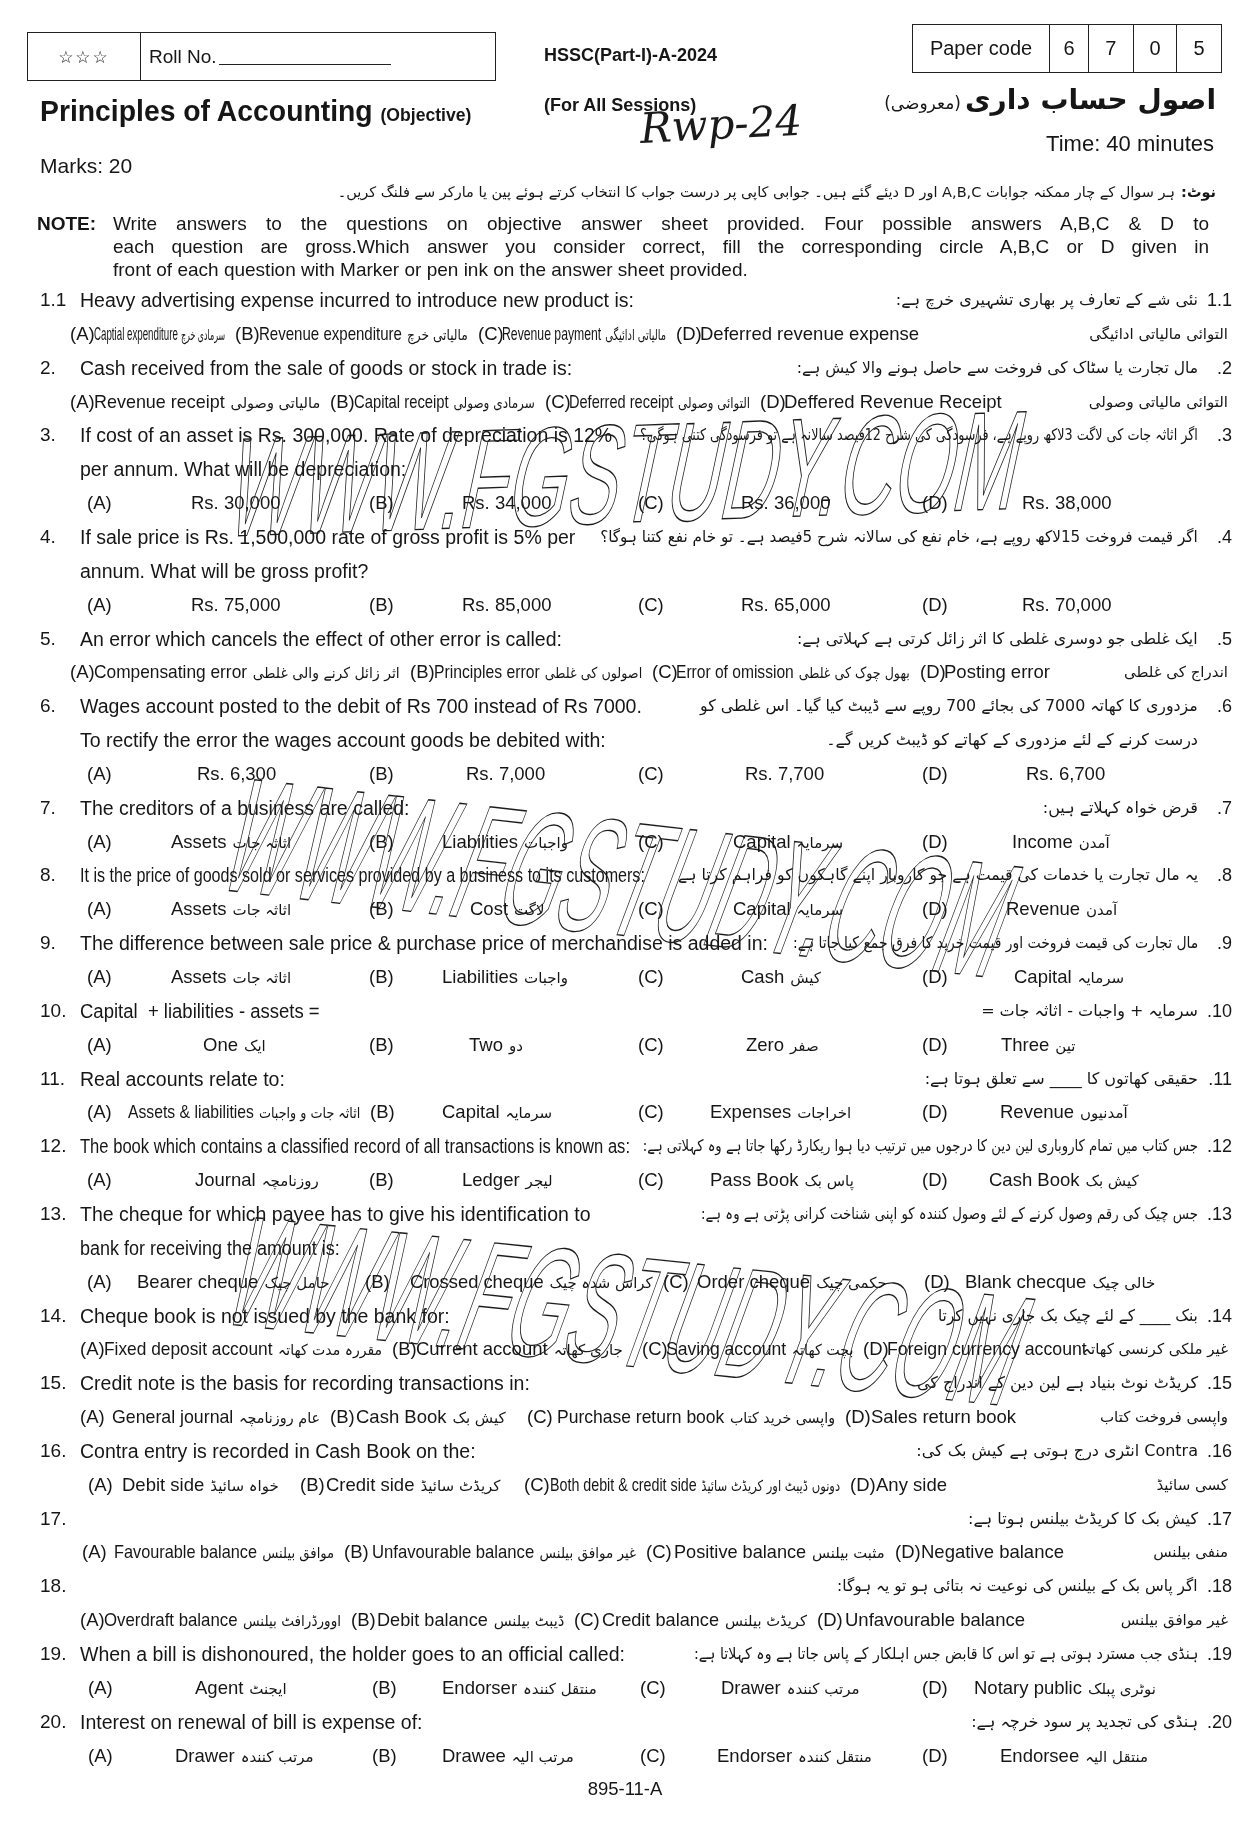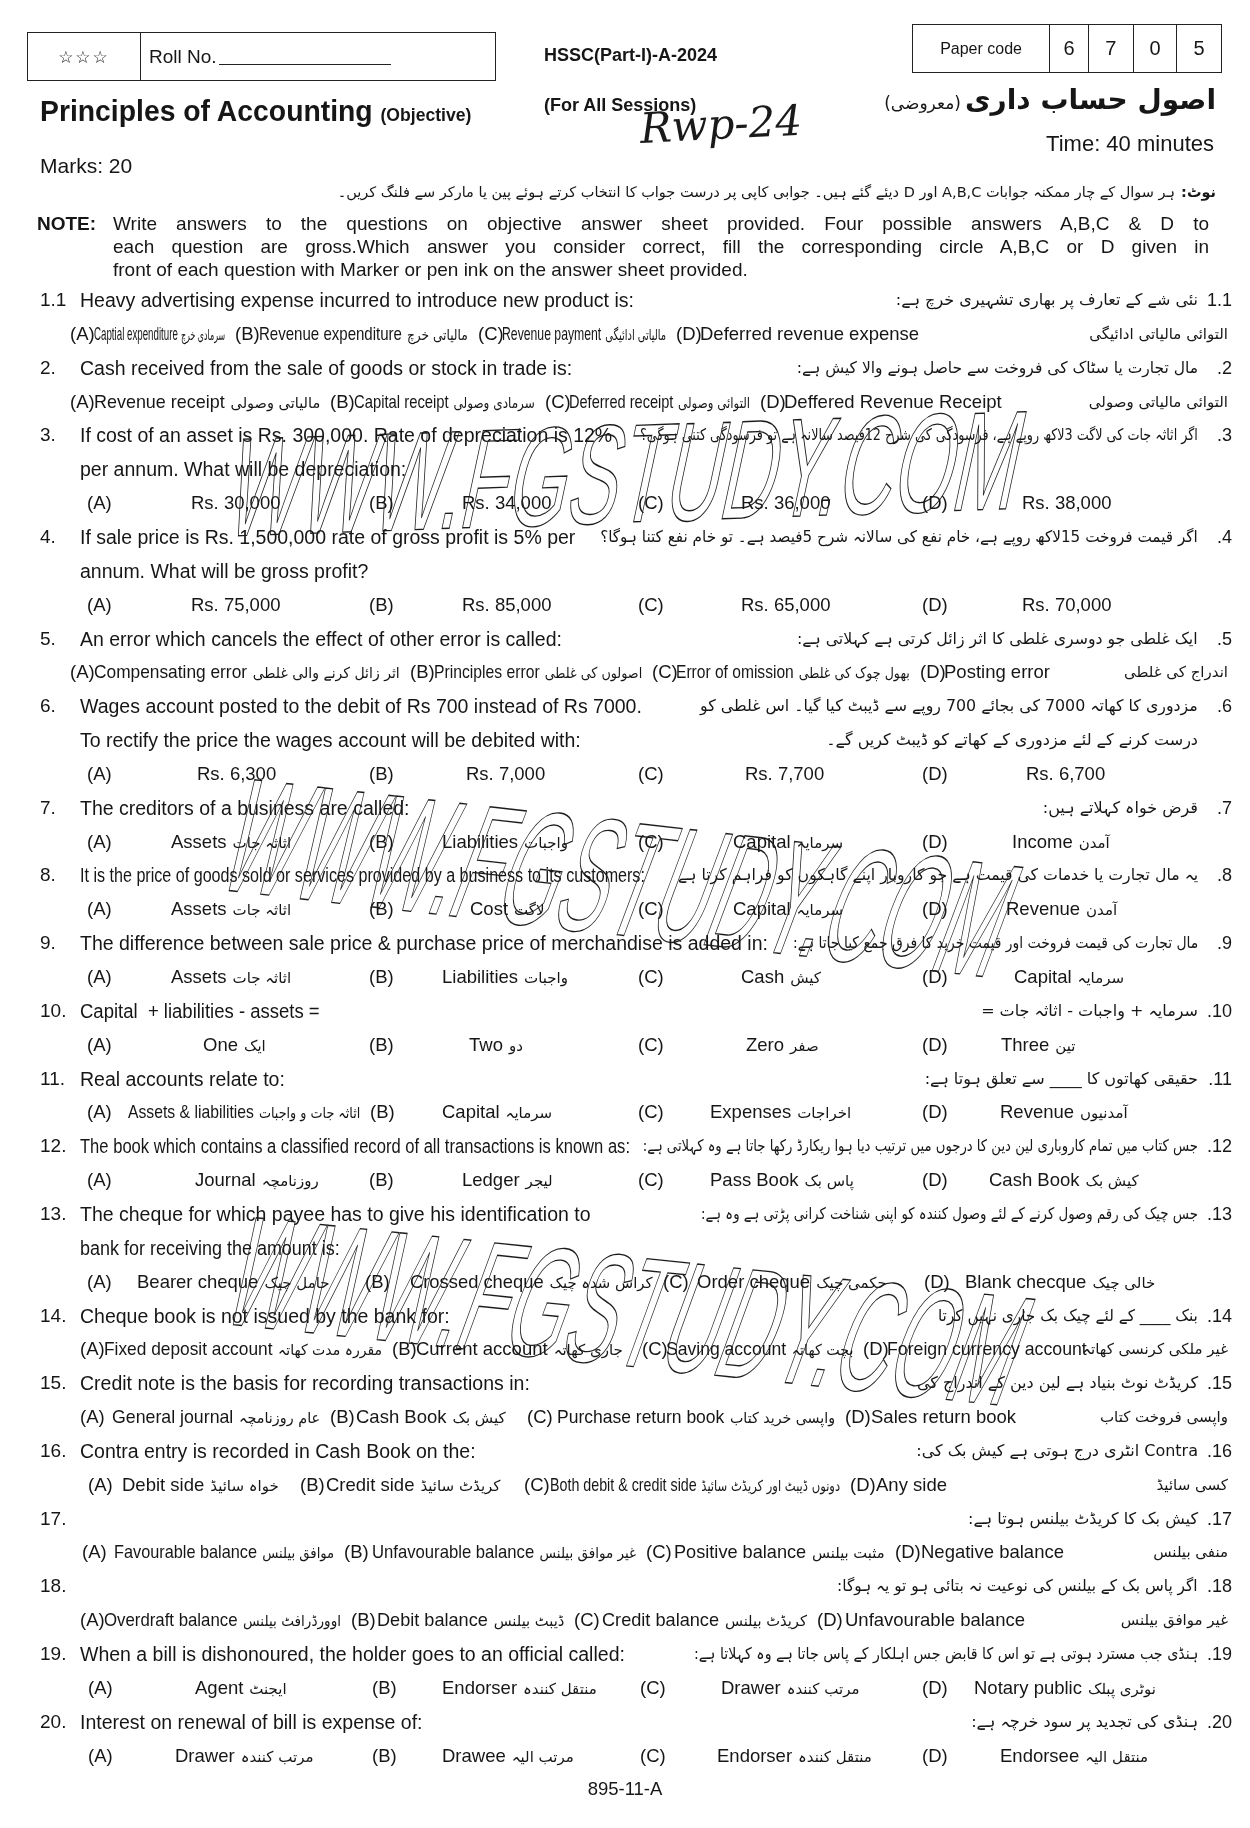--- a/index.html
+++ b/index.html
@@ -9,21 +9,21 @@
   
   .hbox { position:absolute; left:27px; top:32px; width:469px; height:49px; border:1.6px solid #222;
           box-sizing:border-box; display:flex; }
   .hbox .stars { width:112px; border-right:1.6px solid #222; display:flex; align-items:center;
           justify-content:center; font-family:"DejaVu Sans", sans-serif; font-size:17px; letter-spacing:2px; }
   .hbox .roll { display:flex; align-items:center; padding-left:8px; font-size:19px; }
   .roll-line { display:inline-block; width:172px; height:16px; border-bottom:1.4px solid #222; margin-left:2px; }
   .pcbox { position:absolute; left:912px; top:24px; width:310px; height:49px; border:1.6px solid #222;
            box-sizing:border-box; display:flex; }
   .pcbox > div { display:flex; align-items:center; justify-content:center; font-size:20px; border-left:1.6px solid #222; }
-  .pcbox > div:first-child { border-left:none; width:137px; font-size:16px; }
+  .pcbox > div:first-child { border-left:none; width:137px; font-size:20px; }
   .title-en { left:40px; top:94px; font-size:29px; font-weight:bold; line-height:34px; transform-origin:left center; }
   .title-en .sub { font-size:18px; margin-left:8px; }
   .exam { left:544px; top:44px; font-size:18px; font-weight:bold; line-height:22px; }
   .sessions { left:544px; top:94px; font-size:18px; font-weight:bold; line-height:22px; }
   .title-ur { right:34px; top:80px; direction:rtl; unicode-bidi:isolate; font-family:"DejaVu Sans", sans-serif;
               font-weight:bold; font-size:28px; line-height:40px; }
   .title-ur .sub { font-size:17px; font-weight:normal; margin-right:4px; }
   .hand { left:640px; top:104px; font-family:"DejaVu Serif", serif; font-style:italic; font-size:42px;
           line-height:50px; transform:rotate(-3deg); transform-origin:left center; color:#1a1a1a; }
   .time { right:36px; top:130px; font-size:22px; line-height:28px; }
@@ -186,21 +186,21 @@
     <span class="ur-r" dir="rtl">اندراج کی غلطی</span>
   </div>
 
   <div class="row" style="top:691px">
     <span class="qn">6.</span>
     <span class="qt">Wages account posted to the debit of Rs 700 instead of Rs 7000.</span>
     <span class="uq" style="transform: scaleX(0.988);">مزدوری کا کھاتہ 7000 کی بجائے 700 روپے سے ڈیبٹ کیا گیا۔ اس غلطی کو</span>
     <span class="un">6.</span>
   </div>
   <div class="row" style="top:725px">
-    <span class="qt">To rectify the price the wages account will be debited with:</span>
+    <span class="qt">To rectify the error the wages account goods be debited with:</span>
     <span class="uq">درست کرنے کے لئے مزدوری کے کھاتے کو ڈیبٹ کریں گے۔</span>
   </div>
   <div class="row" style="top:759px">
     <span class="ol" style="left:87px">(A)</span>
     <span class="ot" style="left:197px"><span>Rs. 6,300</span></span>
     <span class="ol" style="left:369px">(B)</span>
     <span class="ot" style="left:466px"><span>Rs. 7,000</span></span>
     <span class="ol" style="left:638px">(C)</span>
     <span class="ot" style="left:745px"><span>Rs. 7,700</span></span>
     <span class="ol" style="left:922px">(D)</span>

